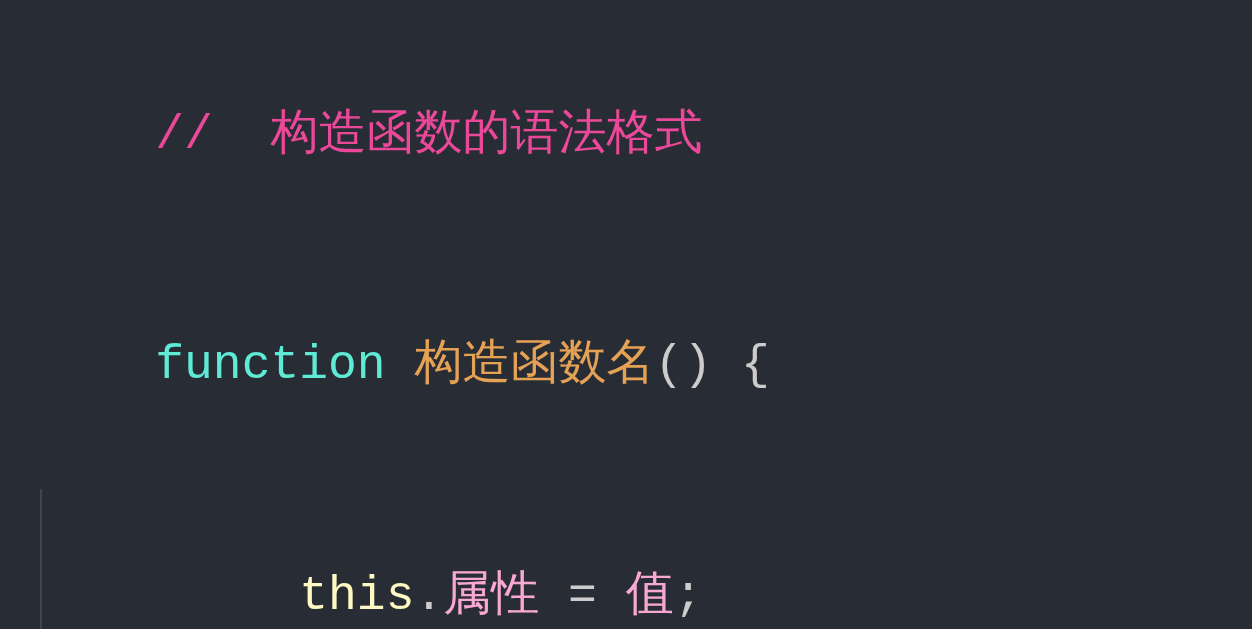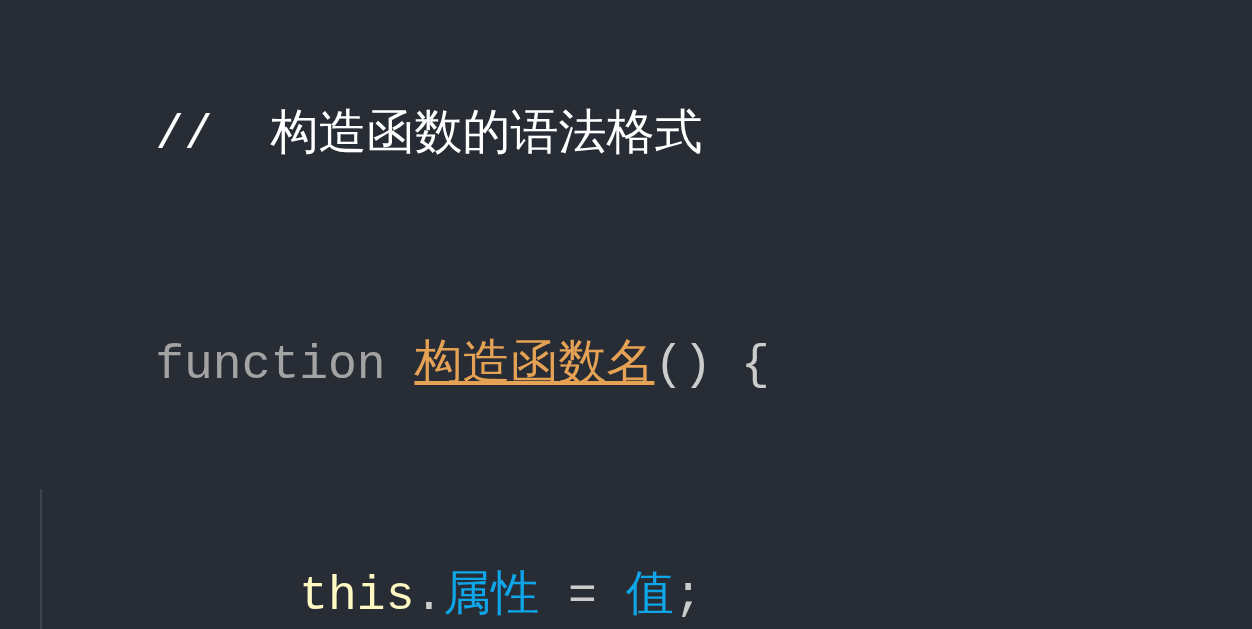--- a/index.html
+++ b/index.html
@@ -17,35 +17,34 @@
       width: 1252px;
       height: 629px;
       overflow: hidden;
       position: relative;
     }
     .code-line {
       white-space: pre;
       position: relative;
     }
     .comment {
-      color: #ffffff;
+      color: #ec4899;
       font-style: normal;
     }
     .keyword-function {
-      color: #a3a3a3;
+      color: #5eead4;
     }
     .function-name {
       color: #e5a255;
-      text-decoration: underline;
     }
     .keyword-this {
       color: #fef9c3;
     }
     .property-blue {
-      color: #0ea5e9;
+      color: #f9a8d4;
     }
     .punctuation {
       color: #cccccc;
     }
     .operator {
       color: #cccccc;
     }
     .line-wrapper {
       position: relative;
     }

